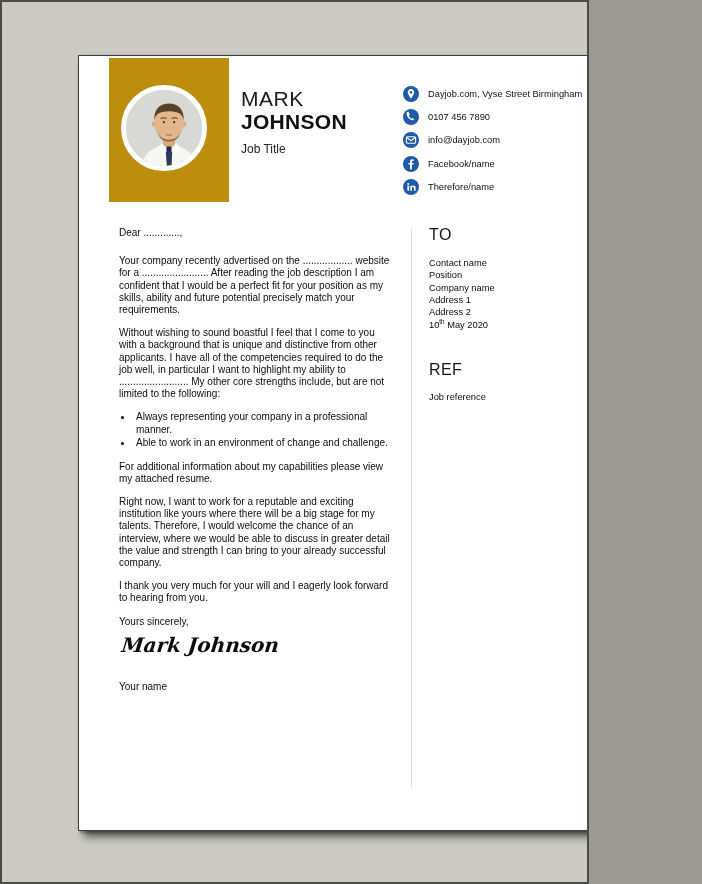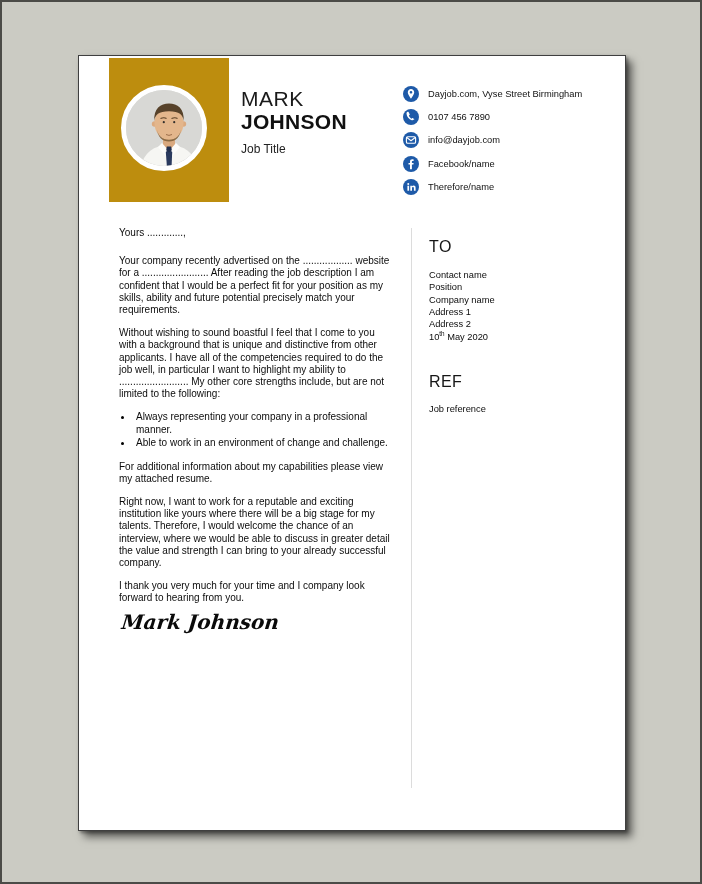--- a/index.html
+++ b/index.html
@@ -1,18 +1,18 @@
 <!DOCTYPE html>
 <html><head>
 <meta charset="utf-8">
 <style>
   html,body{margin:0;padding:0;background:#9b9b94;}
   *{box-sizing:border-box;}
   .frame{
-    position:relative;width:702px;height:884px;
+    position:relative;width:589px;height:884px;
     background:#cbcbc3;border:2px solid #4b4b47;overflow:hidden;
     font-family:"Liberation Sans",sans-serif;color:#111;
   }
   .page{
     position:absolute;left:76px;top:53px;width:548px;height:776px;
     background:#ffffff;border:1px solid #3f3f3f;
     box-shadow:6px 6px 8px rgba(0,0,0,0.55), 2px 2px 3px rgba(0,0,0,0.35);
   }
   
   .gold-block{position:absolute;left:30px;top:2px;width:120px;height:144px;background:#bd8d0e;}
@@ -39,21 +39,21 @@
   .main-col li::before{content:"";position:absolute;left:2px;top:4.6px;width:3px;height:3px;border-radius:50%;background:#000;}
   .closing{margin-bottom:10px;}
   .signature{
     font-family:"DejaVu Serif",serif;font-style:italic;font-weight:700;
     font-size:20px;color:#0a0a0a;transform:skewX(-6deg);transform-origin:left bottom;
     margin:4px 0 0 2px;
   }
   .your-name{margin-top:30px;font-size:10px;}
   
   .sidebar{position:absolute;left:350px;top:170px;width:172px;color:#0c0c0c;}
-  .sb-heading{font-size:16px;font-weight:400;letter-spacing:.4px;margin:12px 0 13px 0;color:#161616;}
+  .sb-heading{font-size:16px;font-weight:400;letter-spacing:.4px;margin:0 0 13px 0;color:#161616;}
   .sb-heading.date{margin-top:25px;}
   .sb-heading.ref{margin-top:30px;}
   .sb-line{font-size:9.3px;font-weight:500;line-height:12.3px;}
   .sb-value{font-size:9.3px;font-weight:500;}
   .sb-value sup{font-size:68%;}
 </style>
 </head>
 <body>
 
 <div class="frame">
@@ -126,31 +126,33 @@
           <circle cx="5.25" cy="4.95" r="1" fill="#fff"></circle>
           <path d="M7.3 6.7h1.6v.75c.32-.5.92-.9 1.72-.9 1.3 0 1.98.8 1.98 2.3v2.85h-1.7V9.2c0-.78-.3-1.18-.88-1.18-.6 0-1.02.42-1.02 1.18v2.5H7.3V6.7z" fill="#fff"></path>
         </svg>
         <span class="ctext">Therefore/name</span>
       </div>
     </div>
 
     <div class="divider"></div>
 
     <div class="main-col">
-      <p class="salutation">Yours .............,</p>
+      <p class="salutation">Dear .............,</p>
       <p>Your company recently advertised on the .................. website for a ........................ After reading the job description I am confident that I would be a perfect fit for your position as my skills, ability and future potential precisely match your requirements.</p>
       <p>Without wishing to sound boastful I feel that I come to you with a background that is unique and distinctive from other applicants. I have all of the competencies required to do the job well, in particular I want to highlight my ability to ......................... My other core strengths include, but are not limited to the following:</p>
       <ul>
         <li>Always representing your company in a professional manner.</li>
         <li>Able to work in an environment of change and challenge.</li>
       </ul>
       <p>For additional information about my capabilities please view my attached resume.</p>
       <p>Right now, I want to work for a reputable and exciting institution like yours where there will be a big stage for my talents. Therefore, I would welcome the chance of an interview, where we would be able to discuss in greater detail the value and strength I can bring to your already successful company.</p>
-      <p>I thank you very much for your time and I company look forward to hearing from you.</p>
+      <p>I thank you very much for your will and I eagerly look forward to hearing from you.</p>
+      <p class="closing">Yours sincerely,</p>
       <div class="signature">Mark Johnson</div>
+      <div class="your-name">Your name</div>
     </div>
 
     <div class="sidebar">
       <div class="sb-heading">TO</div>
       <div>
         <div class="sb-line">Contact name</div>
         <div class="sb-line">Position</div>
         <div class="sb-line">Company name</div>
         <div class="sb-line">Address 1</div>
         <div class="sb-line">Address 2</div>

